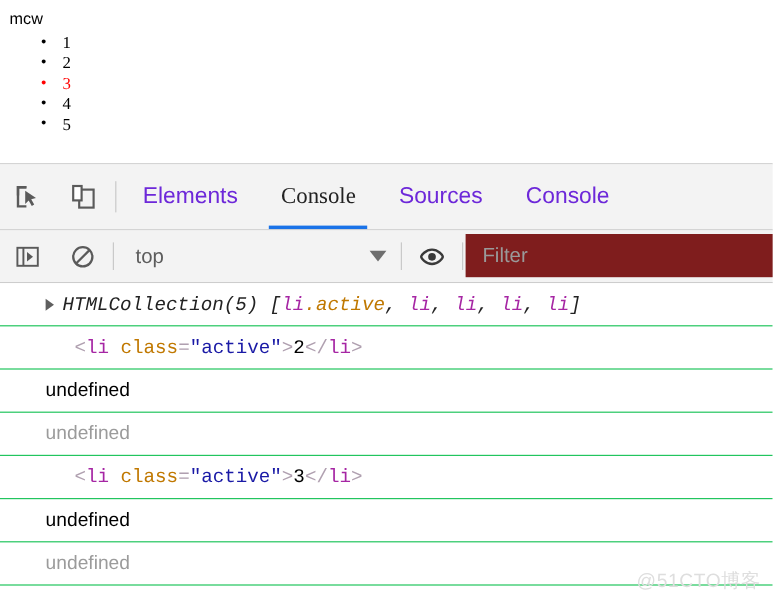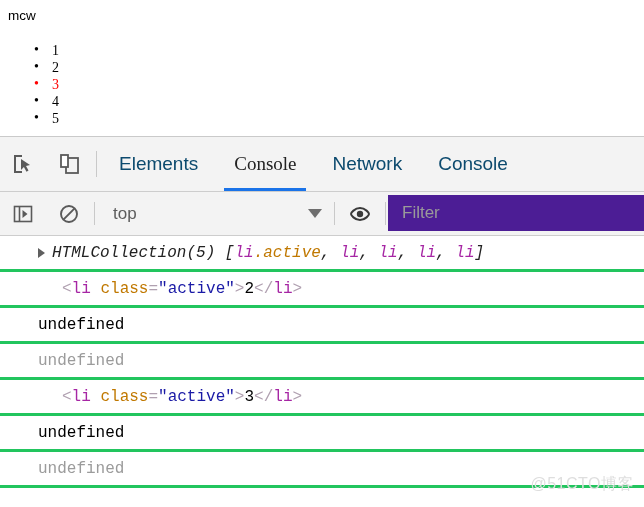--- a/index.html
+++ b/index.html
@@ -21,21 +21,21 @@
     background: #ffffff;
     box-sizing: border-box;
     padding: 8px 0 0 8px;
     position: relative;
   }
   .page-heading {
     font-family: "Liberation Sans", sans-serif;
     font-size: 13.5px;
     color: #000000;
     line-height: 16px;
-    margin: 0 0 18px 0;
+    margin: 0 0 4px 0;
   }
   ul.page-list {
     list-style: none;
     margin: 0;
     padding: 0 0 0 26px;
   }
   ul.page-list li {
     font-family: "Liberation Serif", serif;
     font-size: 14px;
     line-height: 17px;
@@ -95,21 +95,21 @@
     display: flex;
     align-items: stretch;
     flex: 1;
     min-width: 0;
   }
   .dt-tab {
     display: flex;
     align-items: center;
     padding: 0 18px;
     font-size: 19px;
-    color: #0c4a6e;
+    color: #6d28d9;
     white-space: nowrap;
     position: relative;
     flex: none;
   }
   .dt-tab.selected {
     color: #222222;
     font-family: Liberation Serif, serif;
   }
   .dt-tab.selected::after {
     content: "";
@@ -165,61 +165,61 @@
     border-top: 9px solid #6e6e6e;
   }
   .filter-wrap {
     flex: 1;
     display: flex;
     align-items: stretch;
     min-width: 0;
   }
   .filter-input {
     flex: 1;
-    background: #4c1d95;
+    background: #7f1d1d;
     border: none;
     outline: none;
     font-family: "Liberation Sans", sans-serif;
     font-size: 17px;
     color: #9a9a9a;
     padding: 0 0 0 14px;
     margin: 3px 0 4px 0;
     min-width: 0;
   }
   .filter-input::placeholder { color: #9a9a9a; opacity: 1; }
 
   
   .dt-console {
     flex: 1;
     background: #ffffff;
     overflow: hidden;
     position: relative;
   }
   .msg {
-    border-bottom: 3px solid #22c55e;
+    border-bottom: 1px solid #22c55e;
     box-sizing: border-box;
     height: 36px;
     display: flex;
     align-items: center;
     font-family: "Liberation Mono", monospace;
     font-size: 16px;
     padding-left: 38px;
     white-space: pre;
   }
   .msg.obj {
     padding-left: 38px;
     font-style: italic;
   }
   .msg.dom {
     padding-left: 62px;
   }
   .msg.undef {
     padding-left: 38px;
     color: #000000;
-    font-family: Liberation Mono, monospace;
+    font-family: Liberation Sans, sans-serif;
     text-align: center;
   }
   .msg.undef.muted {
     color: #9b9b9b;
   }
   .disclosure {
     width: 0;
     height: 0;
     border-top: 5px solid transparent;
     border-bottom: 5px solid transparent;
@@ -268,21 +268,21 @@
     <div class="dt-iconbtn">
       <svg width="24" height="24" viewBox="0 0 24 24" aria-hidden="true">
         <rect x="9" y="6" width="12" height="15" fill="none" stroke="#5a5a5a" stroke-width="1.8"></rect>
         <rect x="4" y="3" width="7" height="12" fill="#ffffff" stroke="#5a5a5a" stroke-width="1.8"></rect>
       </svg>
     </div>
     <div class="vsep"></div>
     <div class="dt-tabs" id="dt-tabs">
         <div class="dt-tab">Elements</div>
         <div class="dt-tab selected">Console</div>
-        <div class="dt-tab">Network</div>
+        <div class="dt-tab">Sources</div>
         <div class="dt-tab">Console</div>
       </div>
   </div>
 
   <div class="dt-consolebar">
     <div class="cb-icon">
       <svg width="22" height="22" viewBox="0 0 22 22" aria-hidden="true">
         <rect x="2.5" y="3.5" width="17" height="15" fill="none" stroke="#5a5a5a" stroke-width="1.6"></rect>
         <line x1="7.5" y1="3.5" x2="7.5" y2="18.5" stroke="#5a5a5a" stroke-width="1.6"></line>
         <path d="M10.5 7 l5 4 -5 4 Z" fill="#5a5a5a"></path>

